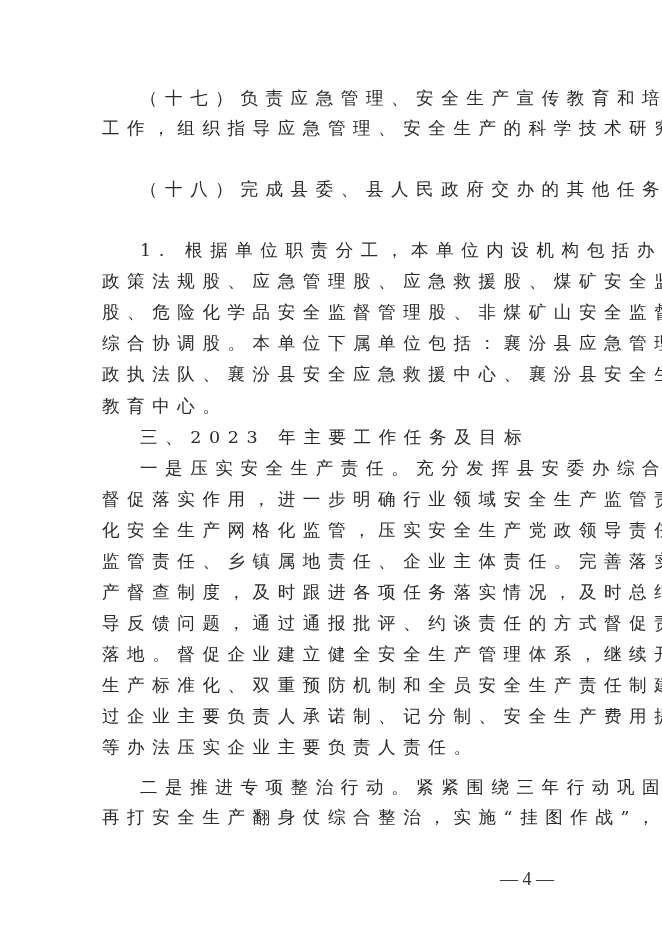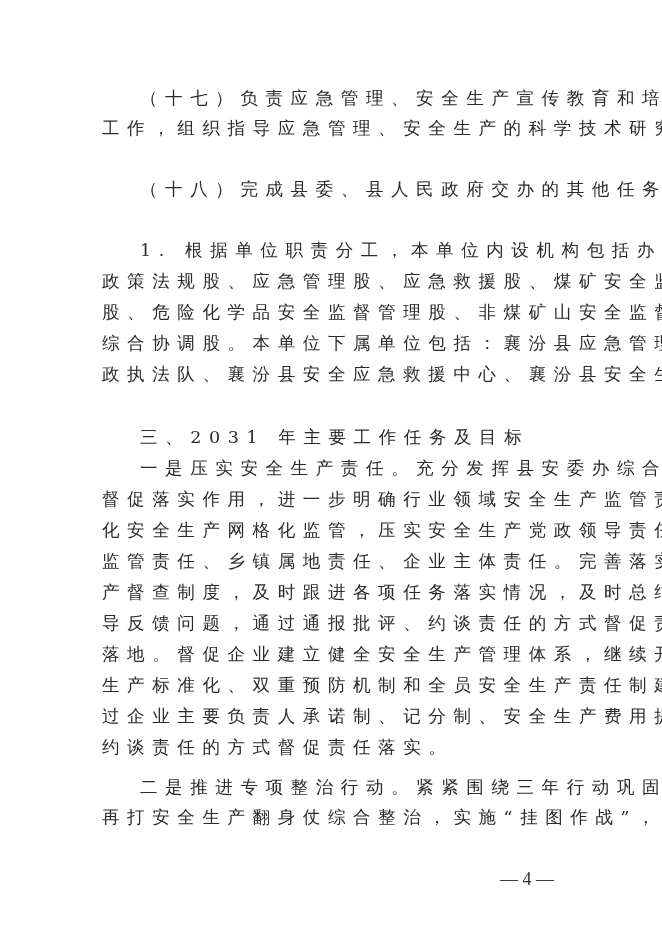--- a/index.html
+++ b/index.html
@@ -47,28 +47,29 @@
 
 <div class="page">
   <div class="line indent" style="top:83px">（十七）负责应急管理、安全生产宣传教育和培训考核</div>
   <div class="line" style="top:113px">工作，组织指导应急管理、安全生产的科学技术研究、推广</div>
   <div class="line indent" style="top:174px">（十八）完成县委、县人民政府交办的其他任务。</div>
   <div class="line indent" style="top:235px">1. 根据单位职责分工，本单位内设机构包括办公室、</div>
   <div class="line" style="top:266px">政策法规股、应急管理股、应急救援股、煤矿安全监督管理</div>
   <div class="line" style="top:297px">股、危险化学品安全监督管理股、非煤矿山安全监督管理股、</div>
   <div class="line" style="top:328px">综合协调股。本单位下属单位包括：襄汾县应急管理综合行</div>
   <div class="line" style="top:359px">政执法队、襄汾县安全应急救援中心、襄汾县安全生产宣传</div>
-  <div class="line indent" style="top:422px">三、2031 年主要工作任务及目标</div>
+  <div class="line" style="top:391px">教育中心。</div>
+  <div class="line indent" style="top:422px">三、2023 年主要工作任务及目标</div>
   <div class="line indent" style="top:453px">一是压实安全生产责任。充分发挥县安委办综合协调、</div>
   <div class="line" style="top:484px">督促落实作用，进一步明确行业领域安全生产监管责任，优</div>
   <div class="line" style="top:515px">化安全生产网格化监管，压实安全生产党政领导责任、部门</div>
   <div class="line" style="top:546px">监管责任、乡镇属地责任、企业主体责任。完善落实安全生</div>
   <div class="line" style="top:577px">产督查制度，及时跟进各项任务落实情况，及时总结分析督</div>
   <div class="line" style="top:608px">导反馈问题，通过通报批评、约谈责任的方式督促责任落实</div>
   <div class="line" style="top:639px">落地。督促企业建立健全安全生产管理体系，继续开展安全</div>
   <div class="line" style="top:670px">生产标准化、双重预防机制和全员安全生产责任制建设。通</div>
   <div class="line" style="top:701px">过企业主要负责人承诺制、记分制、安全生产费用提取审计</div>
-  <div class="line" style="top:732px">约谈责任的方式督促责任落实。</div>
+  <div class="line" style="top:732px">等办法压实企业主要负责人责任。</div>
   <div class="line indent" style="top:772px">二是推进专项整治行动。紧紧围绕三年行动巩固提升和</div>
   <div class="line" style="top:802px">再打安全生产翻身仗综合整治，实施“挂图作战”，落实和</div>
 
   <div class="page-number">— 4 —</div>
 </div>
 
 </body></html>

